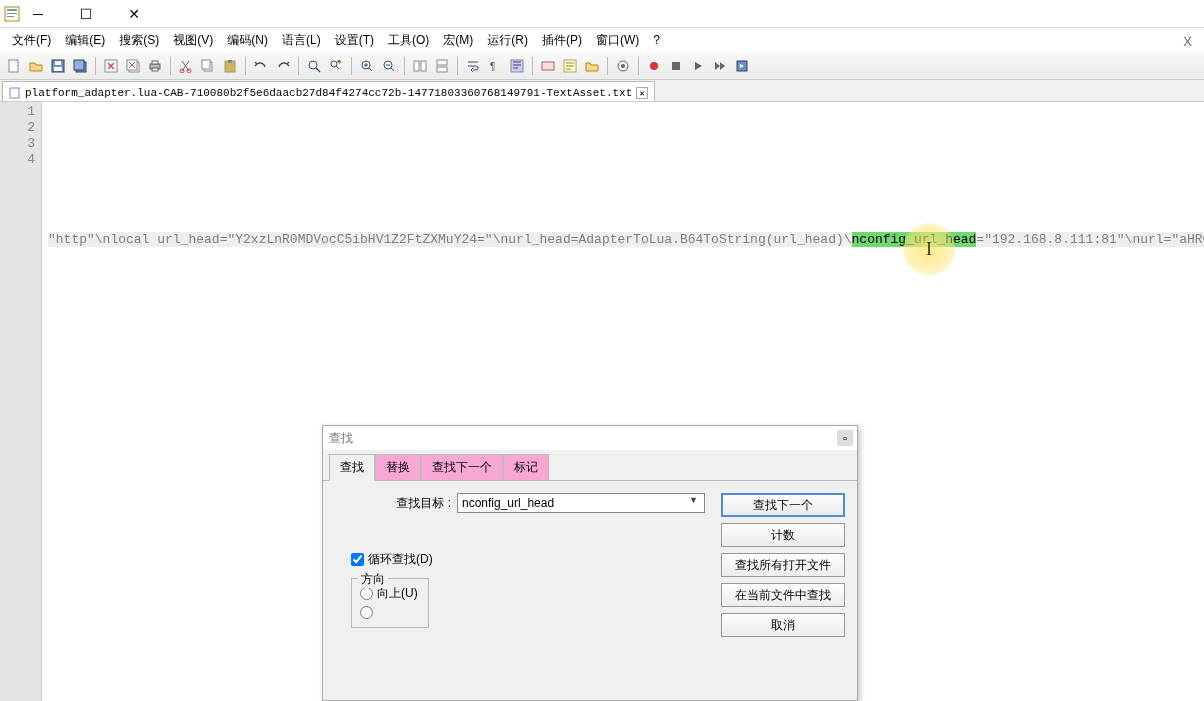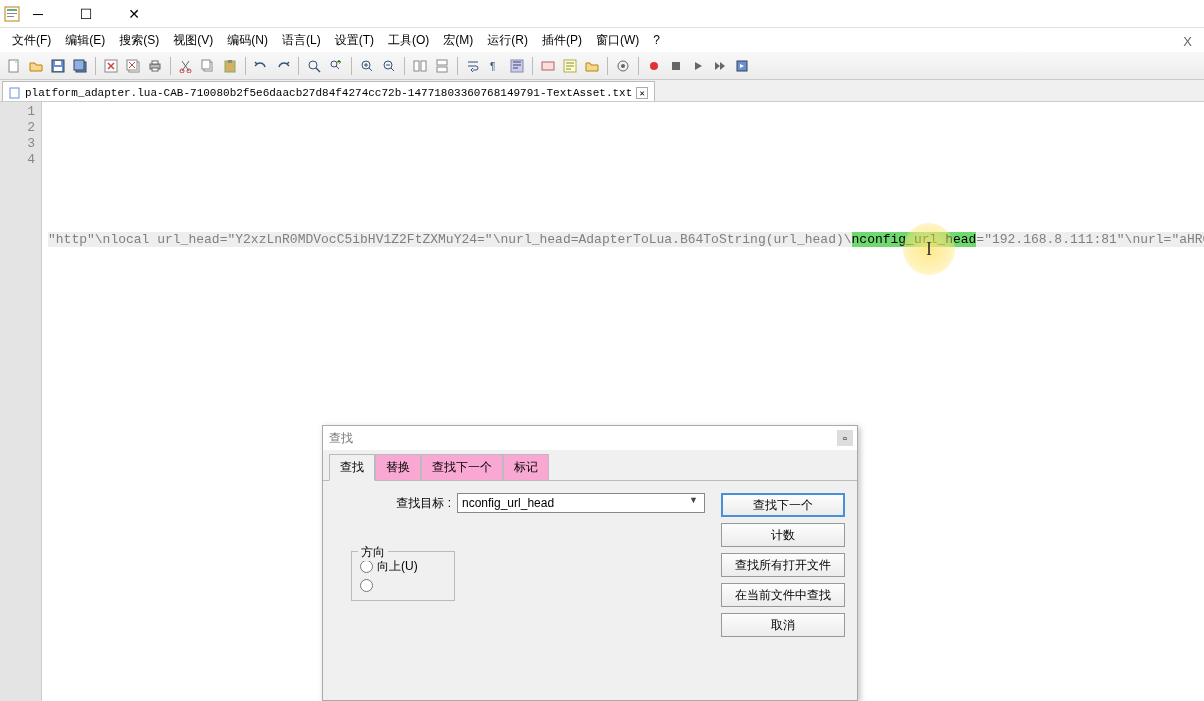--- a/index.html
+++ b/index.html
@@ -52,21 +52,21 @@
   .dlg-btn.primary { border: 2px solid #4a90d9; }
   .dlg-checks { margin: 38px 0 0 16px; font-size: 12px; }
   .dlg-checks label { display: block; margin-bottom: 3px; }
   .dlg-checks input { margin-right: 4px; vertical-align: middle; }
   .dlg-groups { display: flex; gap: 12px; margin: 10px 0 0 16px; }
   .dlg-group { border: 1px solid #bbb; padding: 6px 8px 4px; font-size: 12px; position: relative; }
   .dlg-group-title { position: absolute; top: -8px; left: 6px; background: #f0f0f0; padding: 0 3px; font-size: 12px; }
   .dlg-group label { display: block; margin-bottom: 2px; }
   .dlg-group input { margin-right: 4px; vertical-align: middle; }
   .g1 { width: 214px; }
-  .g2 { width: 104px; }
+  .g2 { width: 78px; }
   .g3 { border: none; width: 130px; padding-top: 0;}
   .g3 label { color: #888; }
   .g3 .trans-head { color: #000; }
 </style>
 </head>
 <body>
 
 <div class="titlebar">
   <svg class="titlebar-icon" viewBox="0 0 16 16">
       <rect x="1" y="1" width="14" height="14" fill="#fff" stroke="#b8860b"></rect>
@@ -333,20 +333,21 @@
       </div>
     </div>
     <div class="dlg-btns">
       <button class="dlg-btn primary">查找下一个</button>
       <button class="dlg-btn">计数</button>
       <button class="dlg-btn">查找所有打开文件</button>
       <button class="dlg-btn">在当前文件中查找</button>
       <button class="dlg-btn">取消</button>
     </div>
     <div class="dlg-checks">
+      <label><input type="checkbox" checked="" style=""><span>循环查找(D)</span></label>
     </div>
     <div class="dlg-groups">
       <div class="dlg-group g2">
         <span class="dlg-group-title">方向</span>
         <label><input type="radio" name="dir" style=""><span>向上(U)</span></label>
         <label><input type="radio" name="dir" style=""><span style="visibility:hidden">向下(D)</span></label>
       </div>
     </div>
   </div>
 </div>

